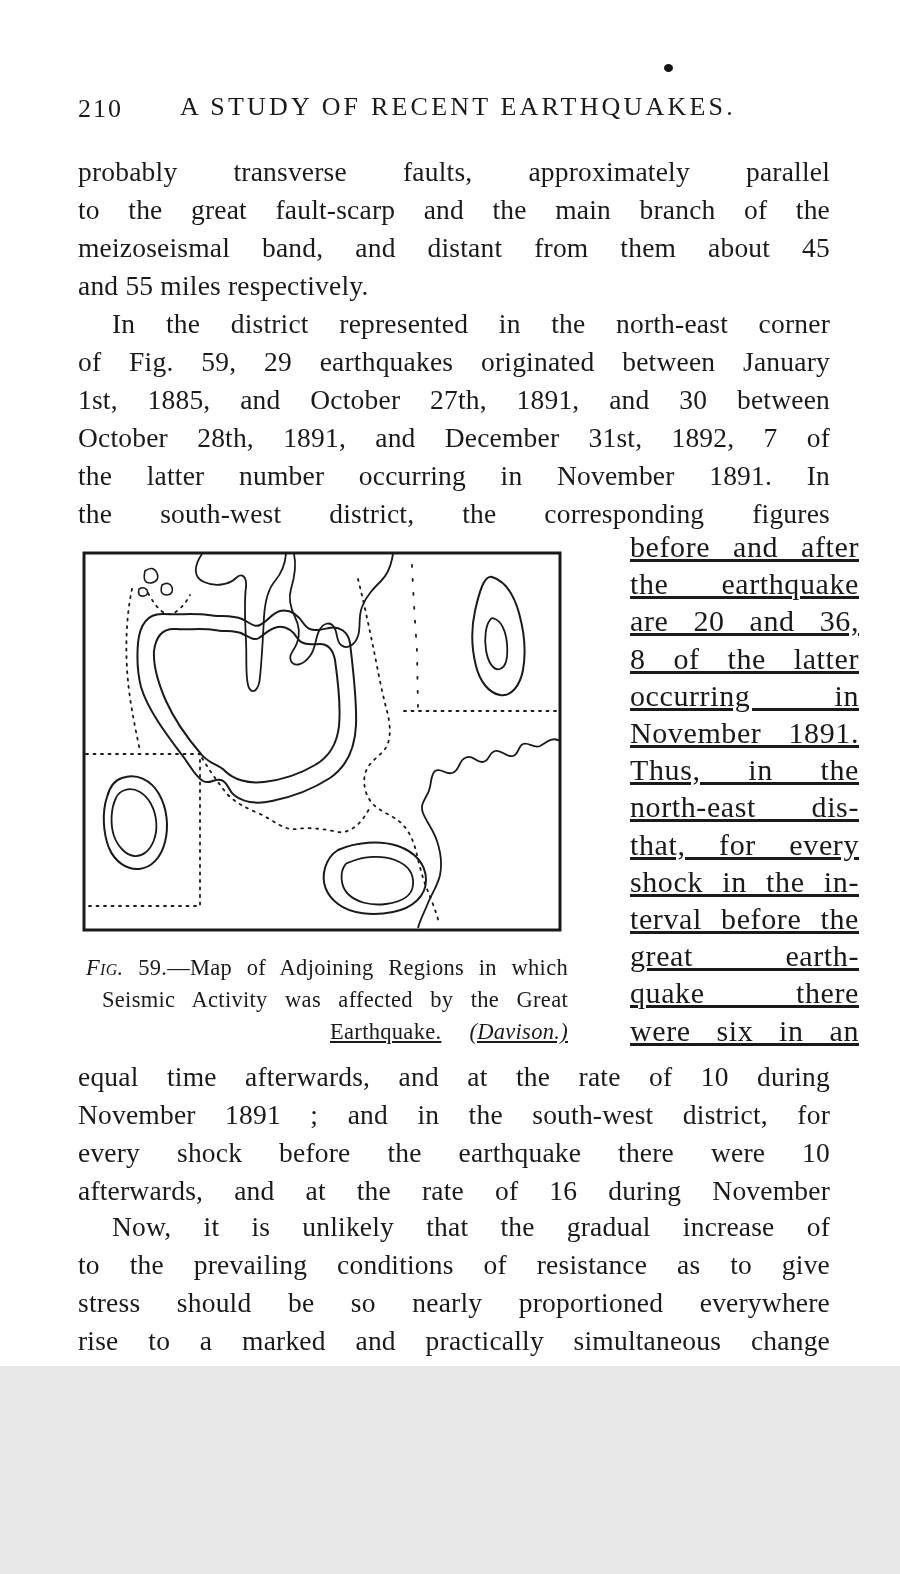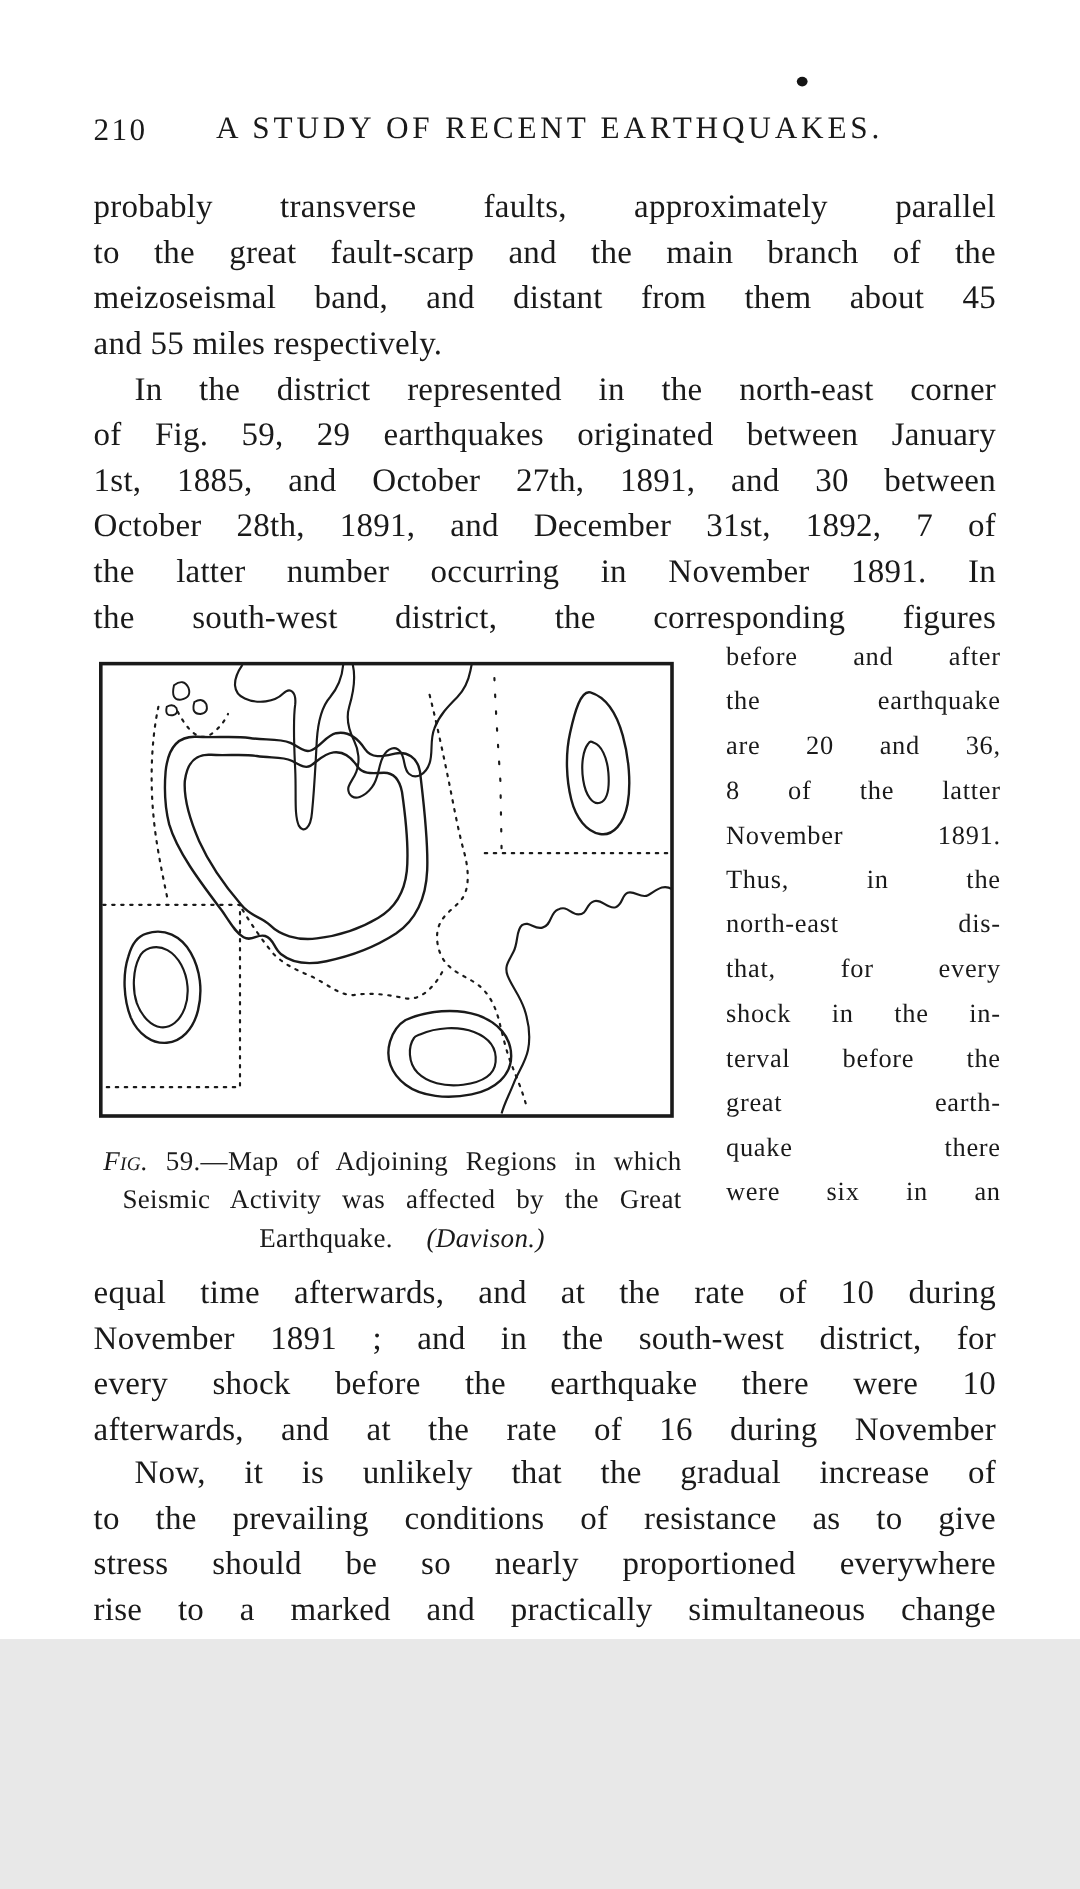--- a/index.html
+++ b/index.html
@@ -15,33 +15,33 @@
 
   .para { position:absolute; left:78px; width:752px; font-size:27.5px; line-height:38px; letter-spacing:0.2px; }
   .para .tline { text-align:justify; text-align-last:justify; }
   .para .tail  { text-align:left; text-align-last:left; }
   .indent-first .tline:first-child { text-indent:34px; }
   #para1 { top:153px; }
   #para2 { top:305px; }
   #para3 { top:1058px; }
   #para4 { top:1208px; }
 
-  #figcol { position:absolute; left:605px; top:528px; width:229px;
-            font-size:22px; line-height:37.2px; letter-spacing:0.6px; }
+  #figcol { position:absolute; left:630px; top:528px; width:229px;
+            font-size:30px; line-height:37.2px; letter-spacing:0.6px;text-decoration:underline; }
   #figcol .tline { text-align:justify; text-align-last:justify; }
 
   .figure-map { position:absolute; left:82px; top:551px; width:480px; height:381px; }
   .figure-map svg { display:block; width:100%; height:100%; }
   .figure-map path, .figure-map rect { fill:none; stroke:#1a1a1a; }
 
   .caption { position:absolute; left:86px; top:952px; width:482px;
              font-size:22.5px; line-height:32px; letter-spacing:0.3px; }
   .caption .cap-line { text-align:justify; text-align-last:justify; }
   .caption .hang { padding-left:16px; }
-  .caption .cap-tail { padding-left:16px; text-align:center; }
+  .caption .cap-tail { padding-left:16px; text-align:right;text-decoration:underline; }
   .credit { font-style:italic; margin-left:28px; }
   .sc { font-variant:small-caps;font-style:italic; }
 </style>
 </head>
 <body>
 
 <div class="page">
 
   <div class="ink-dot"></div>
 
@@ -131,20 +131,21 @@
                C 356,334 350,342 346,352 C 342,362 338,369 336,377" stroke-width="1.8"></path>
     </svg>
   </div>
 
   <div id="figcol">
     <div>
         <div class="tline">before and after</div>
         <div class="tline">the earthquake</div>
         <div class="tline">are 20 and 36,</div>
         <div class="tline">8 of the latter</div>
+        <div class="tline">occurring in</div>
         <div class="tline">November 1891.</div>
         <div class="tline">Thus, in the</div>
         <div class="tline">north-east dis-</div>
         <div class="tline">that, for every</div>
         <div class="tline">shock in the in-</div>
         <div class="tline">terval before the</div>
         <div class="tline">great earth-</div>
         <div class="tline">quake there</div>
         <div class="tline">were six in an</div>
       </div>

